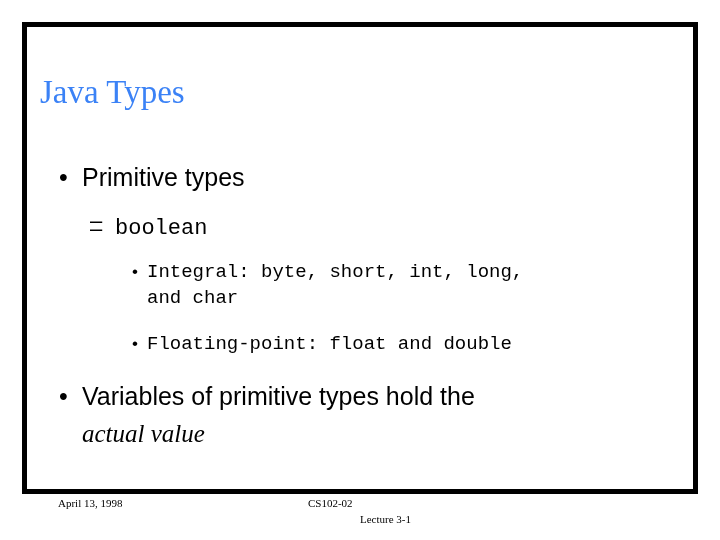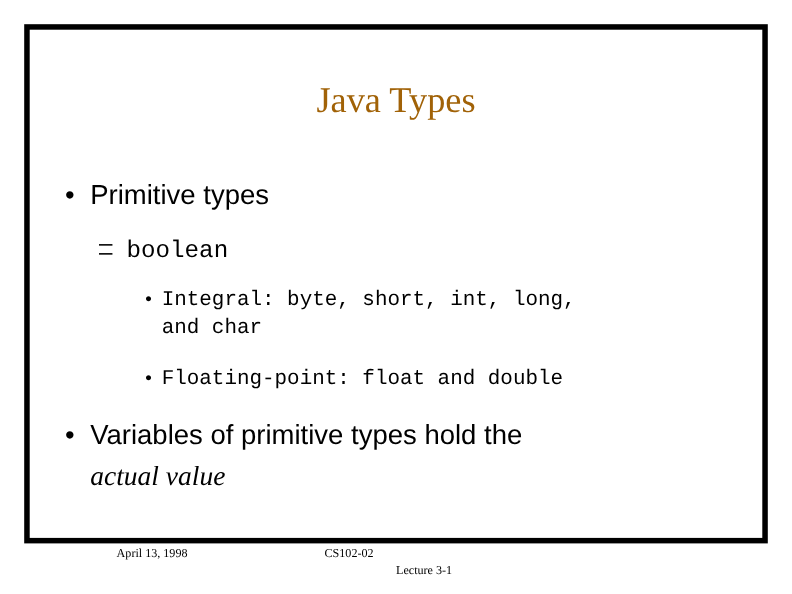--- a/index.html
+++ b/index.html
@@ -34,25 +34,25 @@
     border: 5px solid #000000;
     box-sizing: border-box;
     background: #ffffff;
   }
 
   #slide-title {
     position: absolute;
     left: 40px;
     top: 72px;
     width: 640px;
-    text-align: center;
+    text-align: left;
     font-family: "Liberation Serif", serif;
     font-size: 33px;
     line-height: 40px;
-    color: #a16207;
+    color: #3b82f6;
     white-space: nowrap;
   }
 
   #body-content {
     position: absolute;
     left: 40px;
     top: 158px;
     width: 620px;
   }
 
@@ -127,25 +127,24 @@
     height: 20px;
     font-family: "Liberation Serif", serif;
     font-size: 11px;
     color: #000000;
   }
   #footer-date {
     position: absolute;
     left: 58px;
     top: 0;
     white-space: nowrap;
-    margin-left: 48px;
   }
   #footer-course {
     position: absolute;
-    left: 295px;
+    left: 308px;
     top: 0;
     white-space: nowrap;
   }
   #footer-lecture {
     position: absolute;
     left: 360px;
     top: 16px;
     white-space: nowrap;
   }
 </style>

